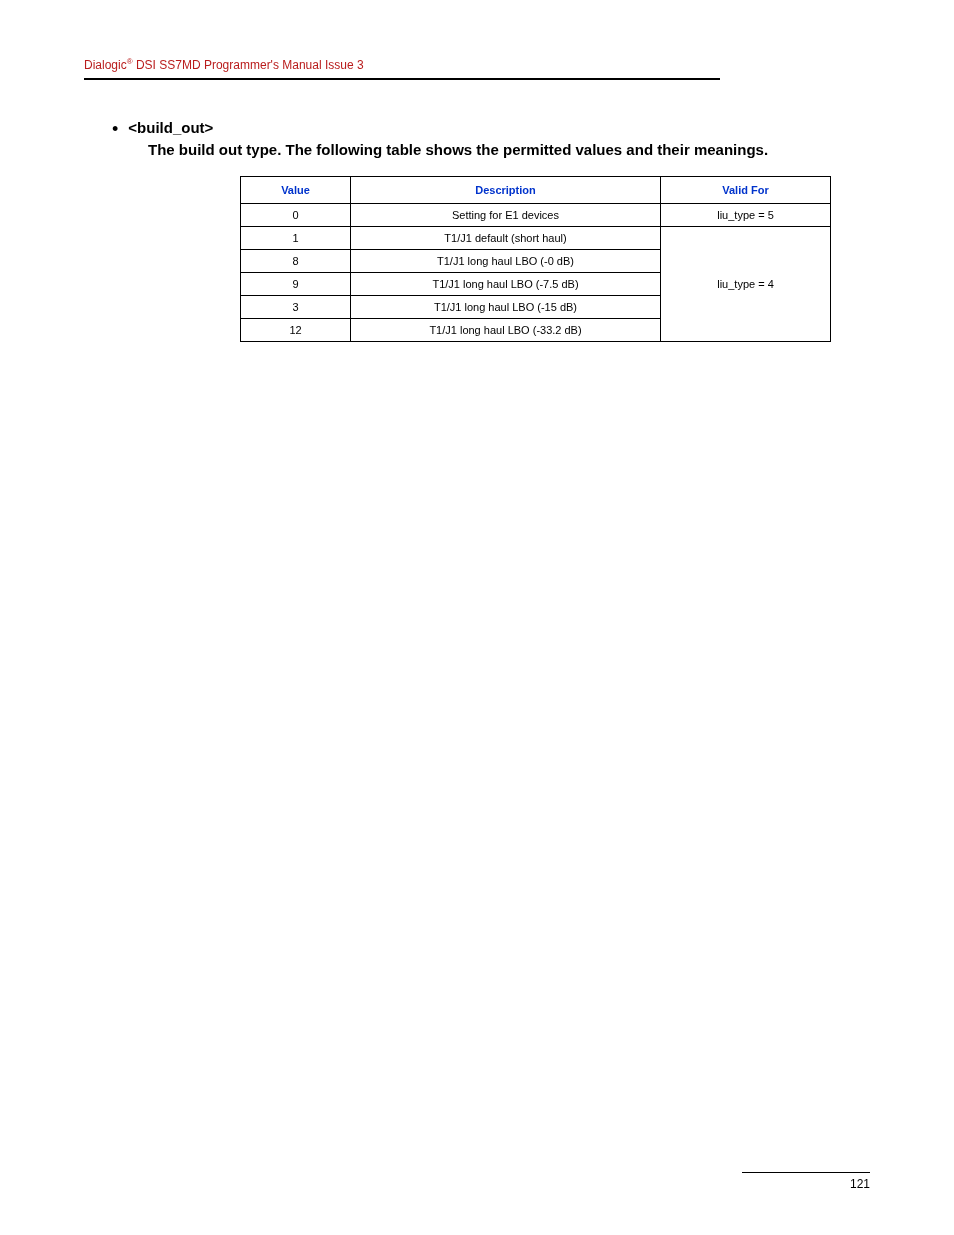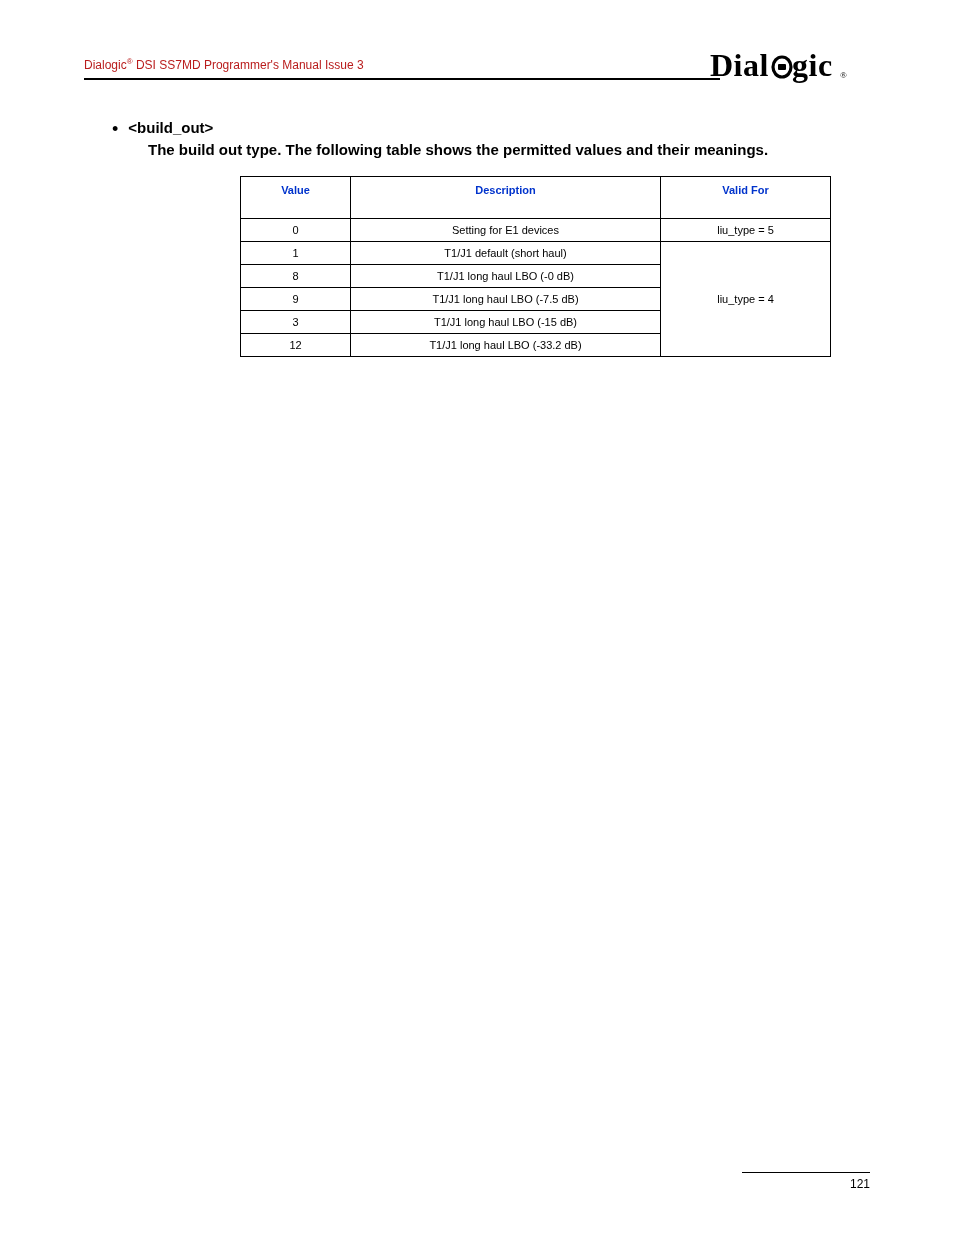--- a/index.html
+++ b/index.html
@@ -12,52 +12,41 @@
   .logo { position: absolute; right: 0; bottom: -6px; }
   .logo-svg { display: block; }
   .content { position: absolute; top: 118px; left: 130px; right: 84px; }
   .bullet-row { display: flex; align-items: baseline; }
   .bullet { font-size: 18px; line-height: 1; margin-right: 10px; margin-left: -18px; position: relative; top: 2px; }
   .param-name { font-weight: bold; font-size: 15px; text-align: center; }
   .desc-line { font-size: 15px; margin-top: 4px; margin-left: 18px; line-height: 1.35; font-weight: bold; }
   .table-wrap { margin-top: 16px; margin-left: 110px; width: 590px; }
   table { border-collapse: collapse; width: 100%; table-layout: fixed; }
   th, td { border: 1px solid #000; padding: 5px 8px; font-size: 11px; vertical-align: middle; }
-  th { color: #0033cc; font-weight: bold; text-align: center; padding-top: 7px; padding-bottom: 22px; }
+  th { color: #0033cc; font-weight: bold; text-align: center; padding-top: 7px; padding-bottom: 7px; }
   col.c-val { width: 110px; }
   col.c-desc { width: 310px; }
   col.c-valid { width: 170px; }
   td.val { text-align: center; }
   td.desc { text-align: center; }
   td.valid { text-align: center; }
   .footer { position: absolute; bottom: 44px; left: 84px; right: 84px; }
   .footer-rule { height: 1px; background: #000; margin-left: 658px; }
   .page-num { text-align: right; font-size: 12px; margin-top: 4px; }
 </style>
 </head>
 <body>
 
 <div class="page">
 
   <div class="header">
     <div class="header-text">
       <span>Dialogic</span><sup>®</sup><span> DSI SS7MD Programmer's Manual  Issue 3</span>
     </div>
     <div class="header-rule"></div>
-    <div class="logo">
-      <svg class="logo-svg" width="160" height="38" viewBox="0 0 160 38">
-        <text x="0" y="28" font-family="Georgia, 'Times New Roman', serif" font-size="32" font-weight="600" fill="#000" letter-spacing="0.5">Dial</text>
-        <g transform="translate(62,0)">
-          <ellipse cx="10" cy="19" rx="9" ry="10" fill="none" stroke="#000" stroke-width="3.2"></ellipse>
-          <rect x="6" y="16" width="8" height="6" rx="1" fill="#000"></rect>
-        </g>
-        <text x="82" y="28" font-family="Georgia, 'Times New Roman', serif" font-size="32" font-weight="600" fill="#000" letter-spacing="0.5">gic</text>
-        <text x="130" y="30" font-family="Georgia, serif" font-size="9" fill="#000">®</text>
-      </svg>
-    </div>
   </div>
 
   <div class="content">
     <div class="bullet-row">
       <span class="bullet">•</span>
       <span class="param-name">&lt;build_out&gt;</span>
     </div>
     <div class="desc-line">The build out type. The following table shows the permitted values and their meanings.</div>
 
     <div class="table-wrap">

